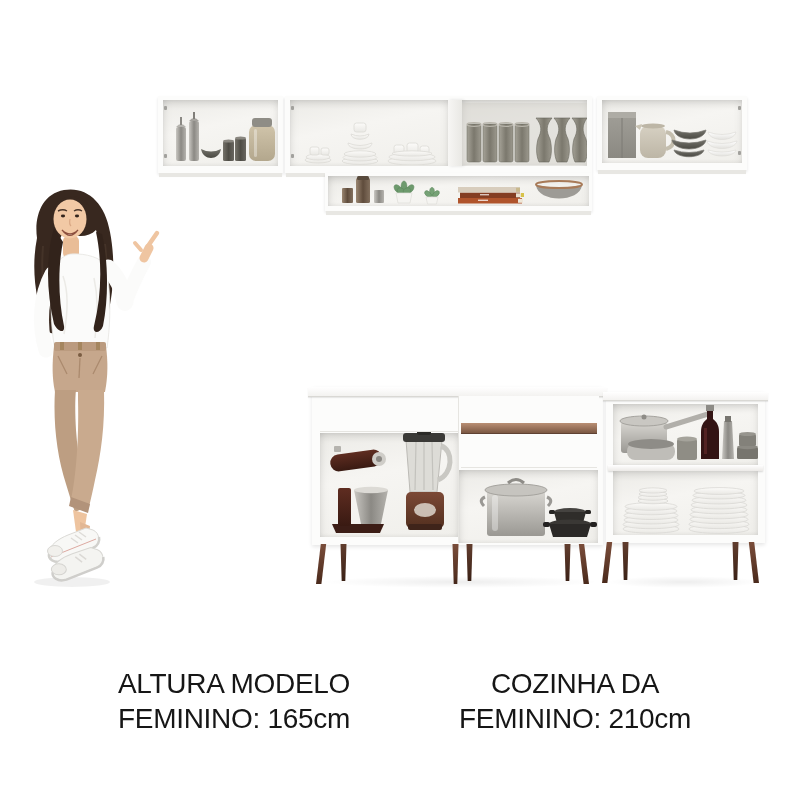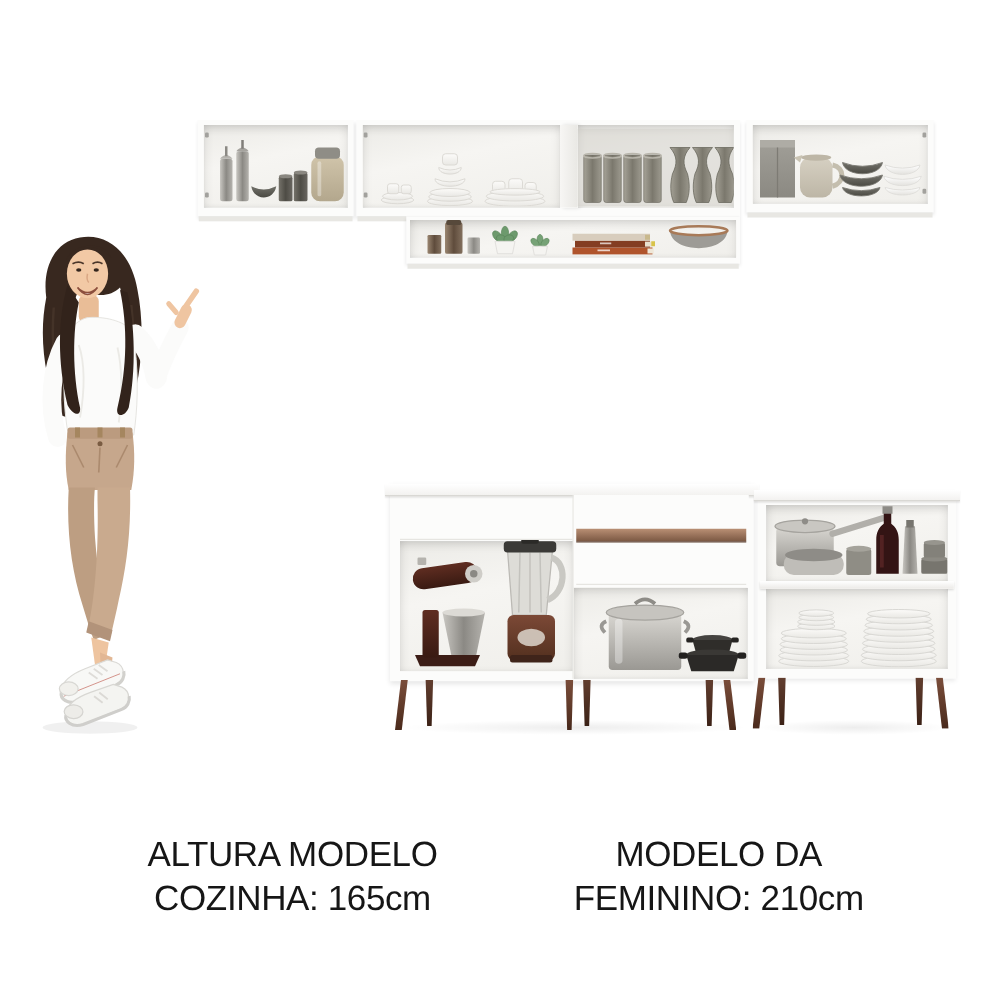--- a/index.html
+++ b/index.html
@@ -467,20 +467,20 @@
       <ellipse cx="55" cy="30" rx="2.1" ry="1.4" fill="#33251d"></ellipse>
         <ellipse cx="69" cy="30" rx="2.1" ry="1.4" fill="#33251d"></ellipse>
       <path d="M62,33 Q61,38 63,40" stroke="#d9a784" stroke-width="1.2" fill="none"></path>
       <path d="M54,44 Q62,52 70,44 Q66,49.5 62,49.5 Q58,49.5 54,44 Z" fill="#ffffff" stroke="#8c4f3d" stroke-width="1.2"></path>
     </g>
   </svg>
 
   
   <div class="caption" style="left:64px;top:666px;text-align:center;">
     <div>ALTURA MODELO</div>
-    <div>COZINHA: 165cm</div>
+    <div>FEMININO: 165cm</div>
   </div>
   <div class="caption" style="left:405px;top:666px;">
-    <div>MODELO DA</div>
+    <div>COZINHA DA</div>
     <div>FEMININO: 210cm</div>
   </div>
 
 </div>
 
 </body></html>

